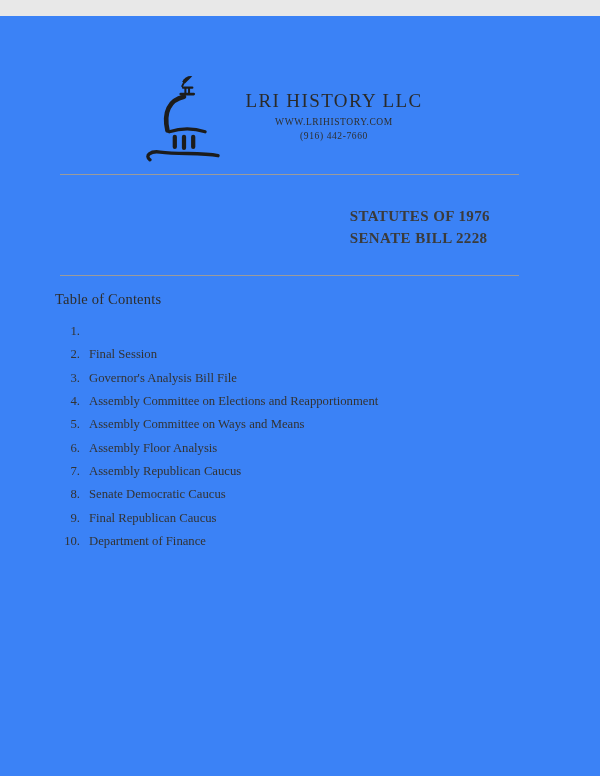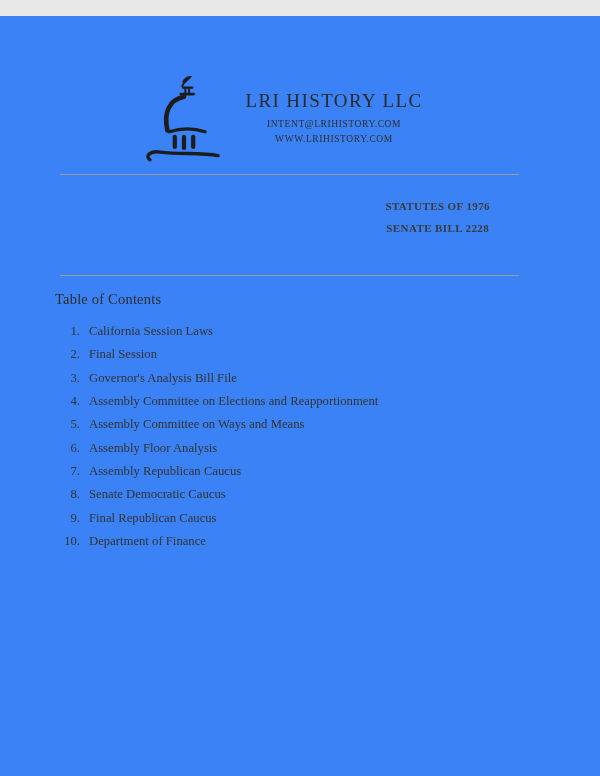--- a/index.html
+++ b/index.html
@@ -53,24 +53,24 @@
     height: 0;
     border-top: 1.5px solid #9b9b9b;
   }
   .rule-top { top: 158px; }
   .rule-bottom { top: 259px; }
 
   
   .title-block {
     position: absolute;
     right: 110px;
-    top: 180px;
-    text-align: center;
+    top: 190px;
+    text-align: left;
     font-weight: bold;
-    font-size: 11px;
+    font-size: 15px;
     line-height: 21.6px;
     letter-spacing: 0.4px;
     color: #3b3b3b;
   }
   .title-line { white-space: pre; }
 
   
   .toc-heading {
     position: absolute;
     left: 55px;
@@ -122,39 +122,38 @@
       <path d="M34,62.5 C46,58.5 61,58.5 73,62.5" stroke-width="3.4"></path>
 
       <path d="M40,68 v11 M50,68 v12 M60,68 v11" stroke-width="4.6"></path>
 
       <path d="M13,93 C7,88.5 13.5,83 24,84.5 C45,87.5 68,84.5 87,88.5" stroke-width="3.6"></path>
     </svg>
   </div>
 
   <div class="company">
     <div class="company-name">LRI HISTORY LLC</div>
-    <div class="contact-line first">INTENT@LRIHISTORY.COM</div>
     <div class="contact-line">WWW.LRIHISTORY.COM</div>
+    <div class="contact-line">(916) 442-7660</div>
   </div>
 
   <div class="rule rule-top"></div>
 
   <div class="title-block">
     <div class="title-line">STATUTES OF 1976</div>
     <div class="title-line">SENATE BILL 2228</div>
   </div>
 
   <div class="rule rule-bottom"></div>
 
   <div class="toc-heading">Table of Contents</div>
 
   <ol class="toc-list">
     <li class="toc-item">
       <span class="toc-num">1.</span>
-      <span class="toc-label">California Session Laws</span>
     </li>
     <li class="toc-item">
       <span class="toc-num">2.</span>
       <span class="toc-label">Final Session</span>
     </li>
     <li class="toc-item">
       <span class="toc-num">3.</span>
       <span class="toc-label">Governor's Analysis Bill File</span>
     </li>
     <li class="toc-item">

